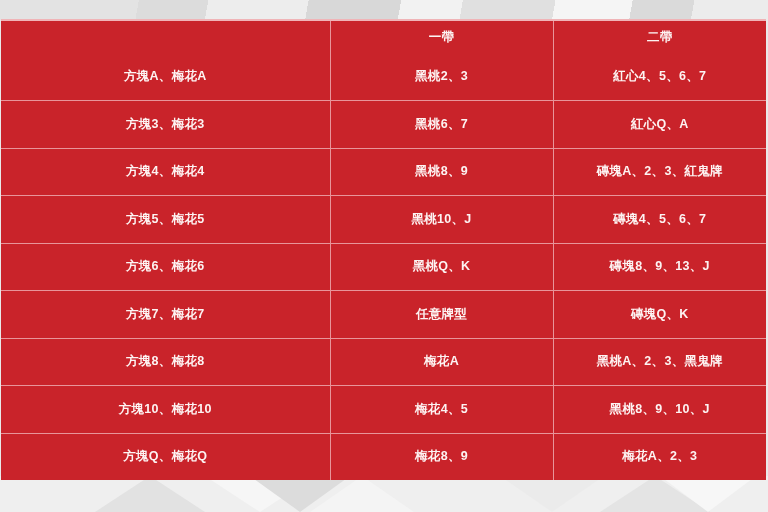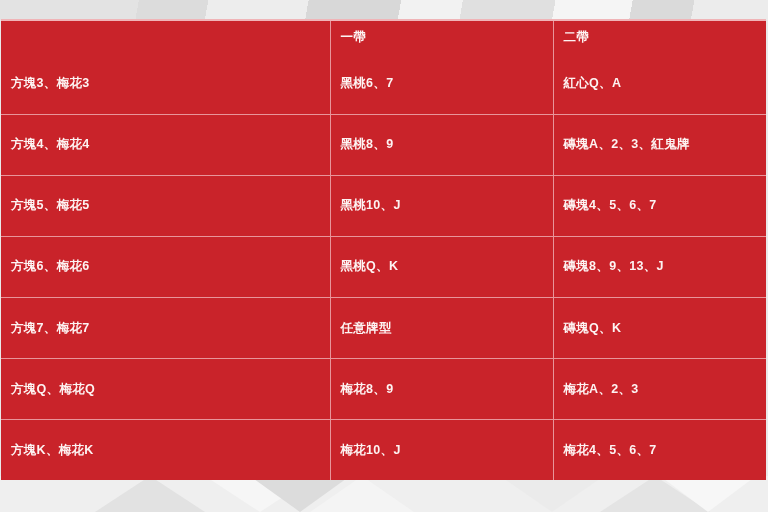--- a/index.html
+++ b/index.html
@@ -64,21 +64,21 @@
     height: 459px;
     border-collapse: collapse;
     table-layout: fixed;
   }
   table.pay-table td, table.pay-table th {
     border-bottom: 1.5px solid #e8959a;
     border-right: 1.5px solid #e8959a;
     color: #fdf3f2;
     font-size: 12.5px;
     font-weight: bold;
-    text-align: left;
+    text-align: center;
     padding: 0 10px;
     vertical-align: middle;
     letter-spacing: 0.3px;
     white-space: nowrap;
     background: #c9232a;
     height: 32.8px;
   }
   table.pay-table tr > *:last-child { border-right: none; }
   table.pay-table tr:last-child > * { border-bottom: none; }
 
@@ -114,20 +114,25 @@
       </colgroup>
       <thead>
         <tr>
           <th></th>
           <th>一帶</th>
           <th>二帶</th>
         </tr>
       </thead>
       <tbody id="tbody">
           <tr>
+            <td>方塊A、梅花A</td>
+            <td>黑桃2、3</td>
+            <td>紅心4、5、6、7</td>
+          </tr>
+          <tr>
             <td>方塊3、梅花3</td>
             <td>黑桃6、7</td>
             <td>紅心Q、A</td>
           </tr>
           <tr>
             <td>方塊4、梅花4</td>
             <td>黑桃8、9</td>
             <td>磚塊A、2、3、紅鬼牌</td>
           </tr>
           <tr>
@@ -139,26 +144,31 @@
             <td>方塊6、梅花6</td>
             <td>黑桃Q、K</td>
             <td>磚塊8、9、13、J</td>
           </tr>
           <tr>
             <td>方塊7、梅花7</td>
             <td>任意牌型</td>
             <td>磚塊Q、K</td>
           </tr>
           <tr>
+            <td>方塊8、梅花8</td>
+            <td>梅花A</td>
+            <td>黑桃A、2、3、黑鬼牌</td>
+          </tr>
+          <tr>
+            <td>方塊10、梅花10</td>
+            <td>梅花4、5</td>
+            <td>黑桃8、9、10、J</td>
+          </tr>
+          <tr>
             <td>方塊Q、梅花Q</td>
             <td>梅花8、9</td>
             <td>梅花A、2、3</td>
-          </tr>
-          <tr>
-            <td>方塊K、梅花K</td>
-            <td>梅花10、J</td>
-            <td>梅花4、5、6、7</td>
           </tr>
         </tbody>
     </table>
   </div>
 
 </div>
 
 </body></html>

